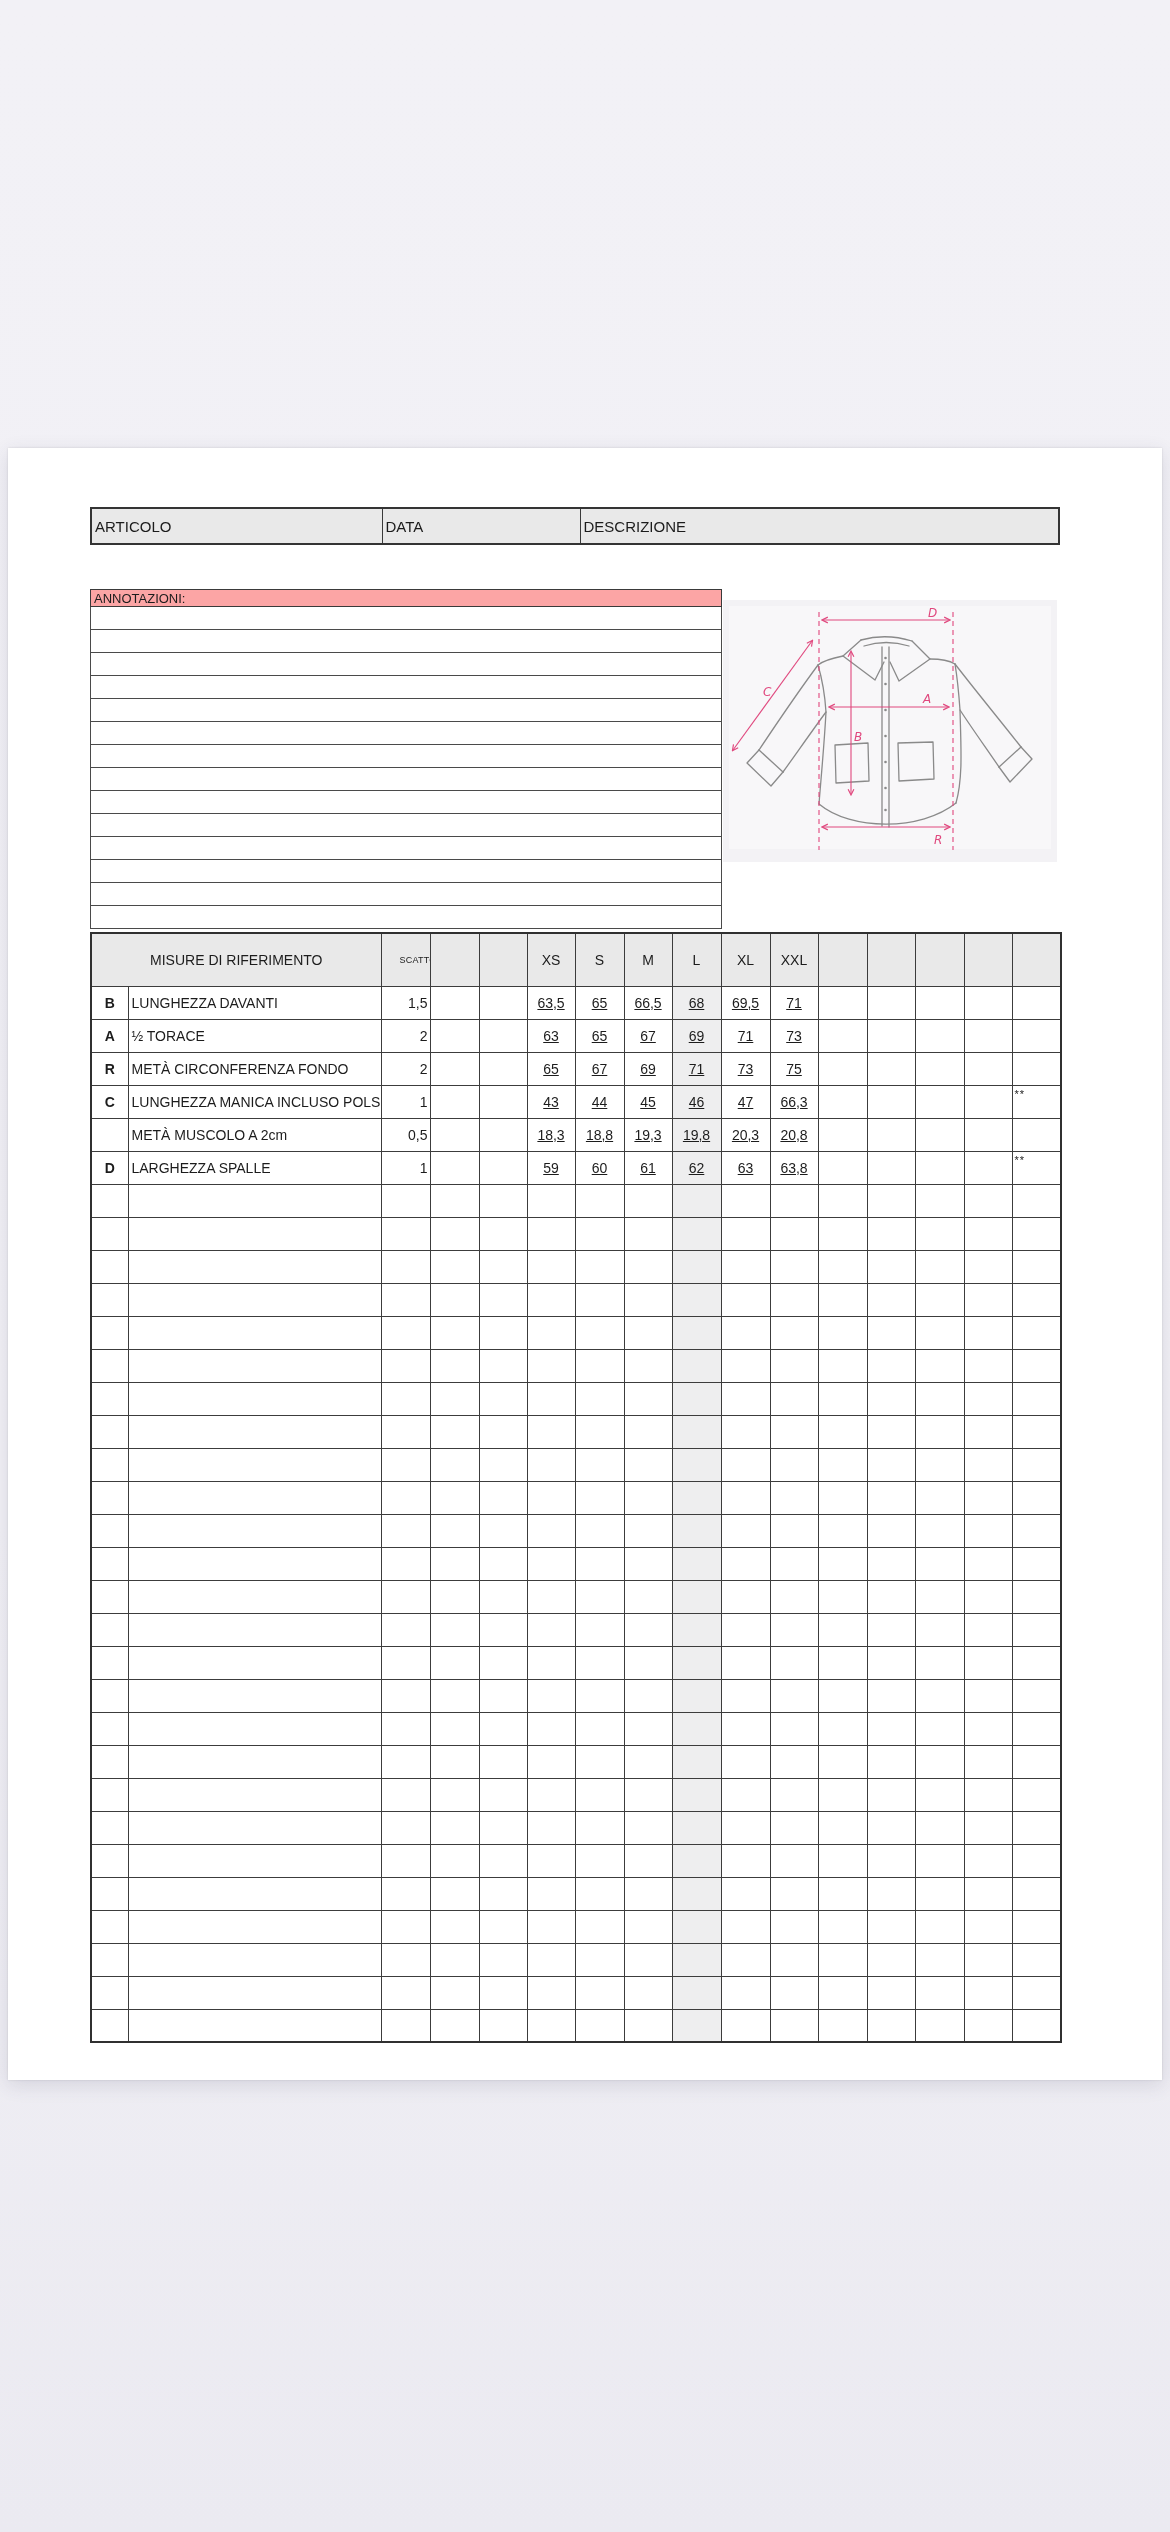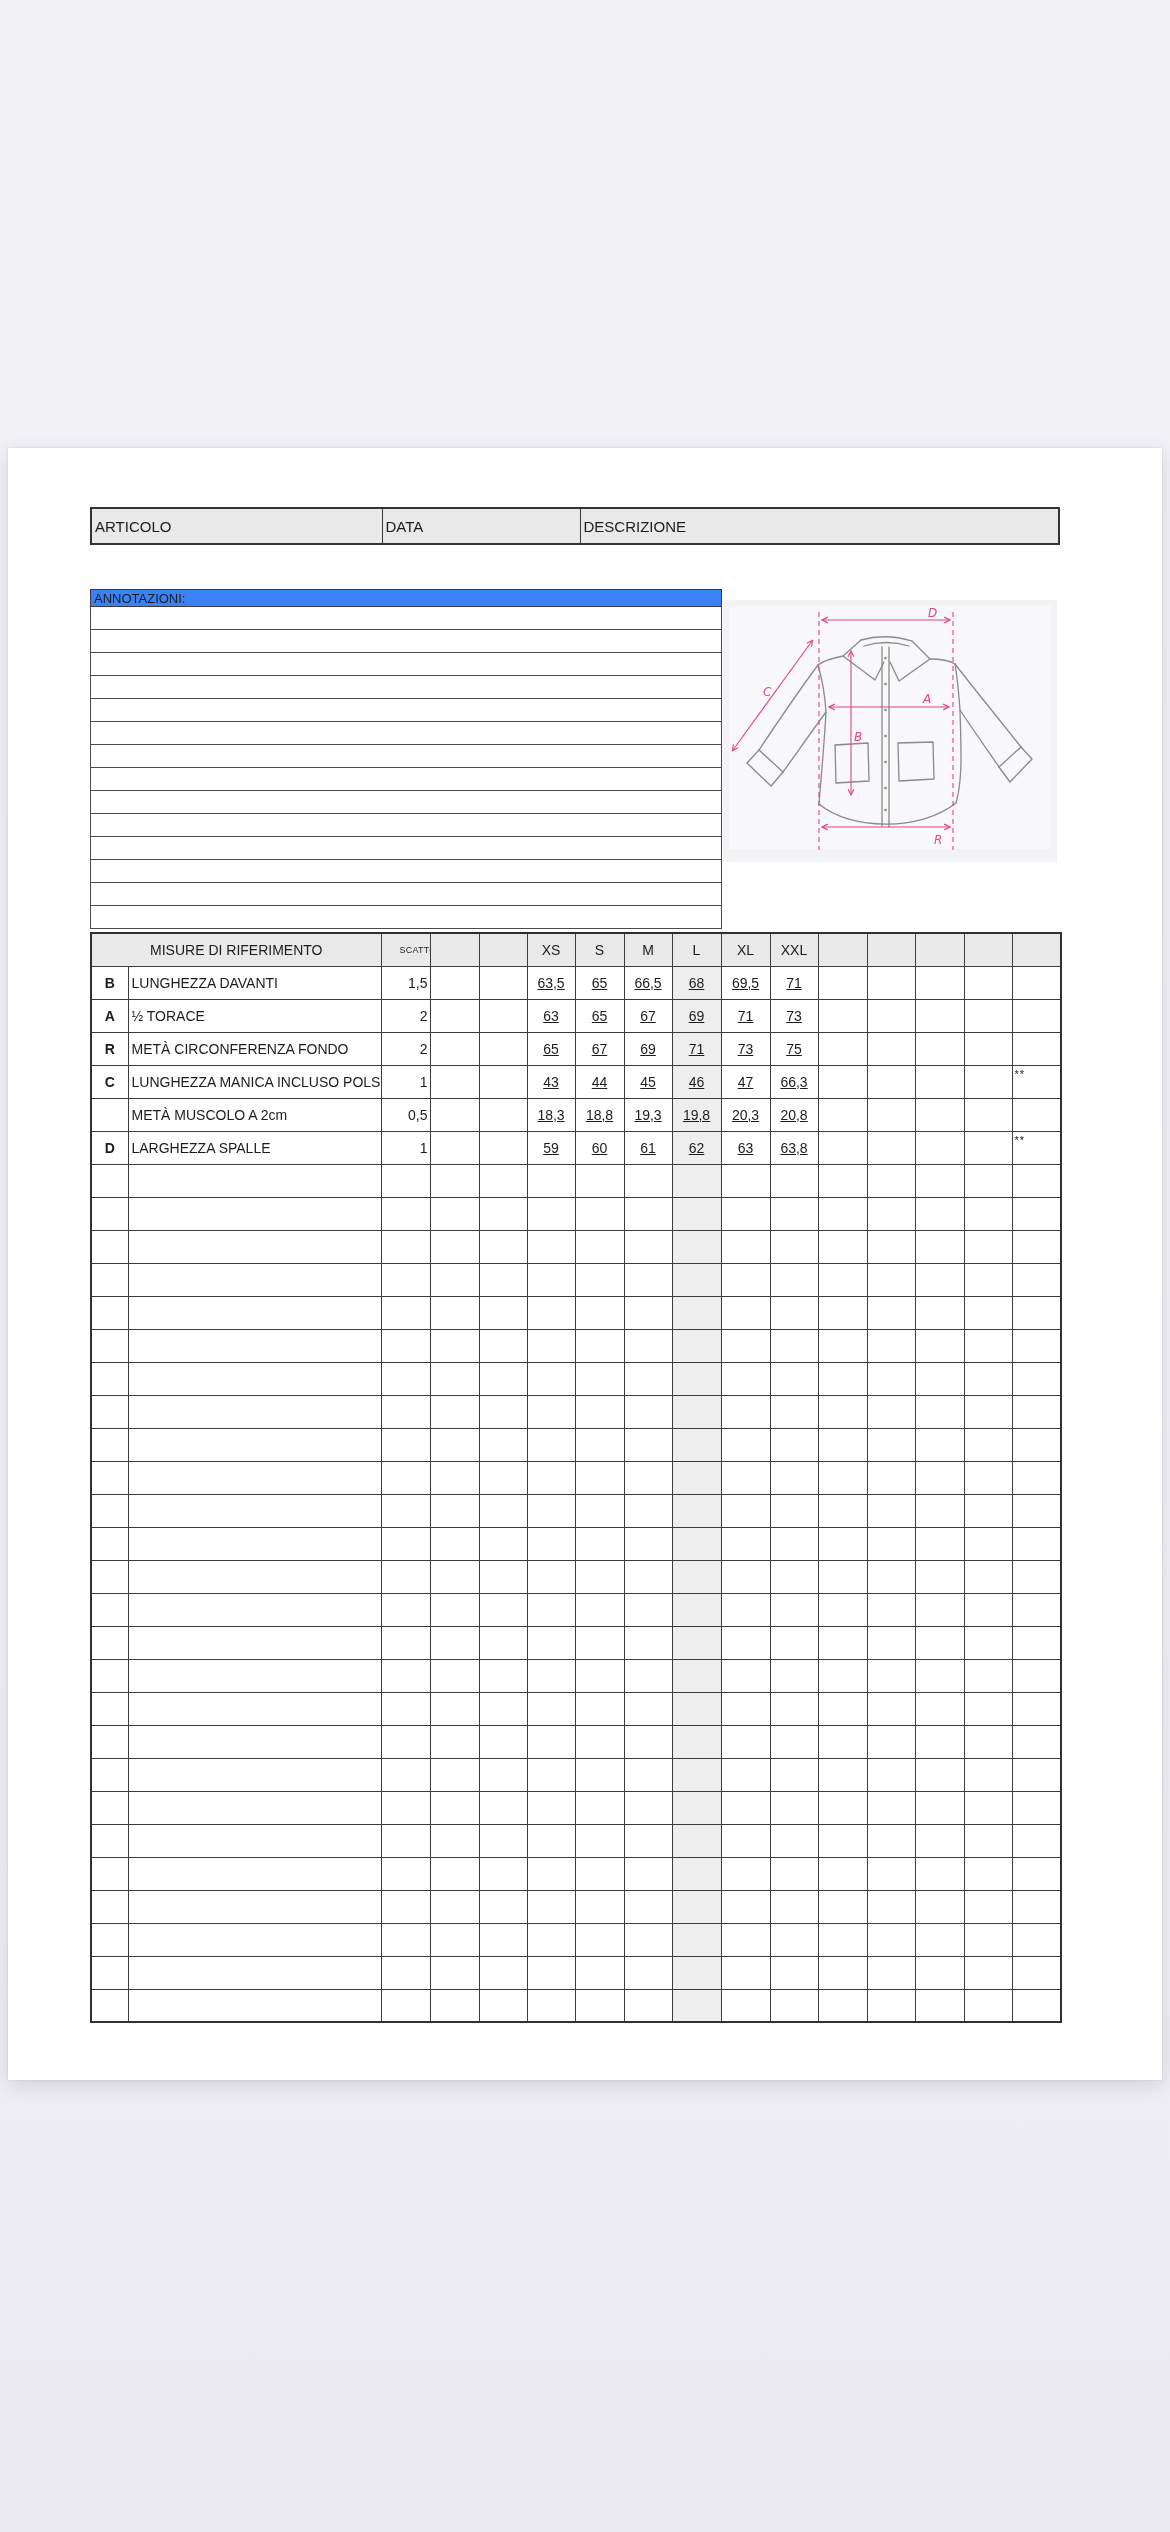--- a/index.html
+++ b/index.html
@@ -21,33 +21,33 @@
 
   
   .info-table { position:absolute; left:82px; top:59px; width:968px; border:2px solid #343434; }
   .info-table th, .info-table td { border:1px solid #3a3a3a; text-align:left; padding-left:3px; }
   .info-head th { height:36px; background:#e9e9e9; font-size:15px; }
   .info-vals td { height:53px; font-size:16px; }
 
   
   .annotations { position:absolute; left:82px; top:141px; width:632px; }
   .ann-header {
-    height:18px; background:#3b82f6; border:1px solid #3a3a3a;
+    height:18px; background:#fca5a5; border:1px solid #3a3a3a;
     font-size:13px; line-height:17px; padding-left:3px;
   }
   .ann-lines { border-left:1px solid #4a4a4a; border-right:1px solid #4a4a4a; }
   .ann-line { height:23px; border-bottom:1px solid #4a4a4a; }
 
   
   .sketch { position:absolute; left:715px; top:152px; width:334px; height:262px; }
 
   
   .measure { position:absolute; left:82px; top:484px; width:968px; border:2px solid #303030; }
   .measure th, .measure td { border:1px solid #3c3c3c; font-size:14px; }
-  .hdr-row th { height:33px; background:#e9e9e9; text-align:center; font-size:14px; }
+  .hdr-row th { height:53px; background:#e9e9e9; text-align:center; font-size:14px; }
   .m-scatto-h { font-size:9px !important; text-align:left !important; padding-left:18px; letter-spacing:.2px; }
   .data-row td { height:33px; }
   .empty-row td { height:33px; }
   .m-letter { font-weight:bold !important; text-align:center; }
   .m-desc { text-align:left; padding-left:3px; }
   .m-scatto { text-align:right; padding-right:2px;margin-left:28px; }
   .m-val { text-align:center;text-decoration:underline; }
   .hl { background:#eeeeef; }
   .m-note { font-size:11px !important; vertical-align:top; text-align:left; padding:2px 0 0 2px; letter-spacing:1px; }
 </style>

